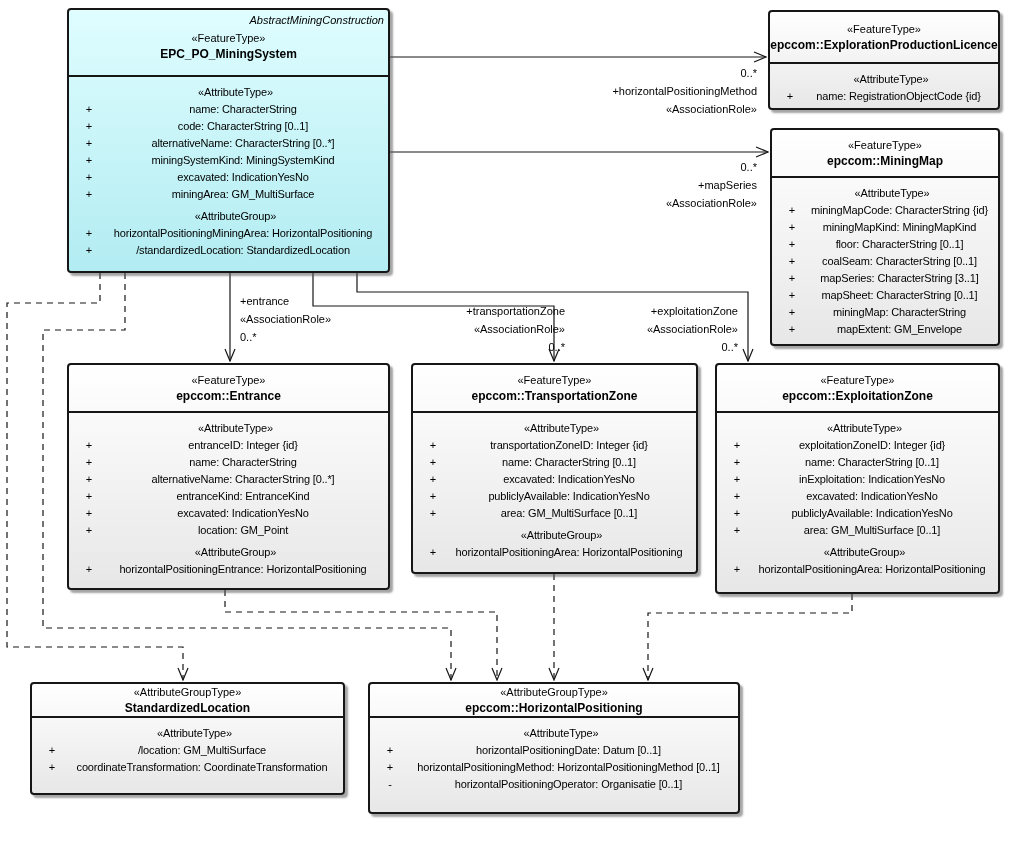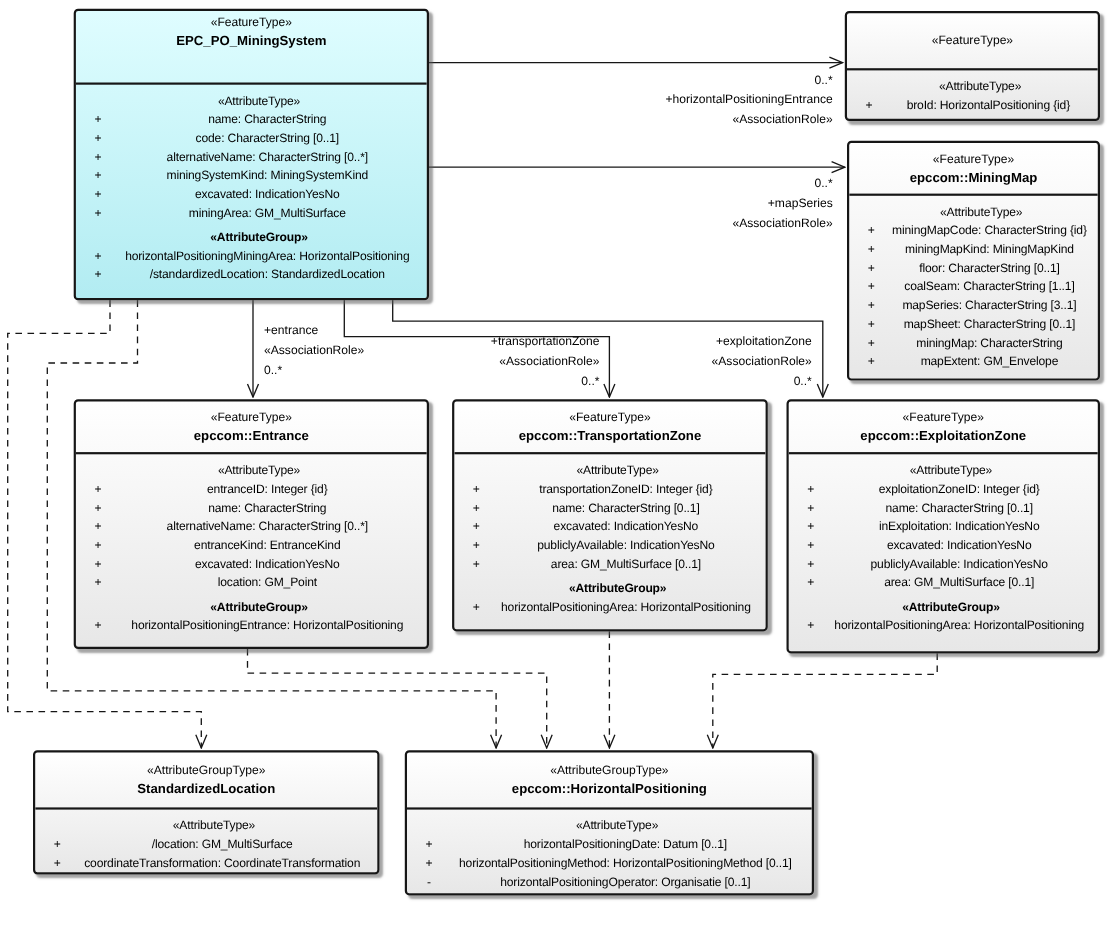--- a/index.html
+++ b/index.html
@@ -16,46 +16,46 @@
     overflow:hidden;
   }
   .uml-box.highlight{background:linear-gradient(180deg,#dffdff 0%,#c4f3f7 60%,#b2ecf2 100%);}
   .box-header{
     box-sizing:border-box;height:48px;border-bottom:2px solid #161616;
     display:flex;flex-direction:column;justify-content:center;align-items:center;
     padding:2px 4px;line-height:16px;
   }
   .box-header.tall{height:67px;justify-content:flex-start;padding-top:3px;}
   .box-header.mid{height:52px;}
-  .box-header.low{height:52px;}
+  .box-header.low{height:34px;}
   .tagline{width:100%;text-align:right;font-style:italic;font-size:11px;line-height:14px;margin-bottom:3px;}
   .stereo{font-size:11px;}
   .cls-name{font-size:12px;font-weight:bold;}
   .box-body{box-sizing:border-box;padding:7px 2px 0 8px;font-size:11px;line-height:17px;letter-spacing:-0.15px;white-space:nowrap;text-align:center;}
   .sec-heading{padding-left:8px;}
-  .sec-heading:not(:first-child){margin-top:5px;font-weight:bold;}
+  .sec-heading:not(:first-child){margin-top:5px;}
   .attr-row{display:flex;}
   .attr-row .vis{width:22px;flex:0 0 22px;padding-left:1px;}
   .attr-row .attr-text{flex:1 1 auto;}
   .conn-label{position:absolute;z-index:3;font-size:11px;line-height:18px;}
   .conn-label.right{text-align:right;}
   
   #box-mining-system{left:67px;top:8px;width:323px;height:265px;}
   #box-epl{left:768px;top:10px;width:232px;height:100px;}
   #box-mining-map{left:770px;top:128px;width:230px;height:218px;}
   #box-entrance{left:67px;top:363px;width:323px;height:227px;}
   #box-transportation-zone{left:411px;top:363px;width:287px;height:211px;}
   #box-exploitation-zone{left:715px;top:363px;width:285px;height:231px;}
   #box-standardized-location{left:30px;top:682px;width:315px;height:113px;}
   #box-horizontal-positioning{left:368px;top:682px;width:372px;height:132px;}
   
   #lbl-epl{right:258px;top:64px;}
   #lbl-map{right:258px;top:158px;}
   #lbl-entrance{left:240px;top:292px;}
-  #lbl-tz{right:470px;top:302px;}
+  #lbl-tz{right:450px;top:302px;}
   #lbl-ez{right:277px;top:302px;}
 </style>
 </head>
 <body>
 
 <div id="canvas">
 
   <svg id="wires" viewBox="0 0 1015 859" xmlns="http://www.w3.org/2000/svg">
     <defs>
       <marker id="arrowOpen" markerWidth="14" markerHeight="13" refX="13" refY="6" orient="auto" markerUnits="userSpaceOnUse">
@@ -71,20 +71,21 @@
 
     <path d="M100,273 L100,303 L7,303 L7,647 L183,647 L183,680" fill="none" stroke="#161616" stroke-width="1.2" stroke-dasharray="6 5" marker-end="url(#arrowOpen)"></path>
     <path d="M125,273 L125,330 L43,330 L43,628 L451,628 L451,680" fill="none" stroke="#161616" stroke-width="1.2" stroke-dasharray="6 5" marker-end="url(#arrowOpen)"></path>
     <path d="M225,590 L225,612 L497,612 L497,680" fill="none" stroke="#161616" stroke-width="1.2" stroke-dasharray="6 5" marker-end="url(#arrowOpen)"></path>
     <path d="M554,574 L554,680" fill="none" stroke="#161616" stroke-width="1.2" stroke-dasharray="6 5" marker-end="url(#arrowOpen)"></path>
     <path d="M852,594 L852,613 L648,613 L648,680" fill="none" stroke="#161616" stroke-width="1.2" stroke-dasharray="6 5" marker-end="url(#arrowOpen)"></path>
   </svg>
 
   <div class="uml-box highlight" id="box-mining-system">
     <div class="box-header tall">
+      <div class="tagline">AbstractMiningConstruction</div>
       <div class="stereo">«FeatureType»</div>
       <div class="cls-name">EPC_PO_MiningSystem</div>
     </div>
     <div class="box-body">
         <div class="sec-heading">«AttributeType»</div>
         <div class="attr-row">
           <span class="vis">+</span>
           <span class="attr-text">name: CharacterString</span>
         </div>
         <div class="attr-row">
@@ -115,26 +116,27 @@
         <div class="attr-row">
           <span class="vis">+</span>
           <span class="attr-text">/standardizedLocation: StandardizedLocation</span>
         </div>
       </div>
   </div>
 
   <div class="uml-box" id="box-epl">
     <div class="box-header mid">
       <div class="stereo">«FeatureType»</div>
-    </div>
-    <div class="box-body">
-        <div class="sec-heading">«AttributeType»</div>
-        <div class="attr-row">
-          <span class="vis">+</span>
-          <span class="attr-text">broId: HorizontalPositioning {id}</span>
+      <div class="cls-name">epccom::ExplorationProductionLicence</div>
+    </div>
+    <div class="box-body">
+        <div class="sec-heading">«AttributeType»</div>
+        <div class="attr-row">
+          <span class="vis">+</span>
+          <span class="attr-text">name: RegistrationObjectCode {id}</span>
         </div>
       </div>
   </div>
 
   <div class="uml-box" id="box-mining-map">
     <div class="box-header">
       <div class="stereo">«FeatureType»</div>
       <div class="cls-name">epccom::MiningMap</div>
     </div>
     <div class="box-body">
@@ -146,21 +148,21 @@
         <div class="attr-row">
           <span class="vis">+</span>
           <span class="attr-text">miningMapKind: MiningMapKind</span>
         </div>
         <div class="attr-row">
           <span class="vis">+</span>
           <span class="attr-text">floor: CharacterString [0..1]</span>
         </div>
         <div class="attr-row">
           <span class="vis">+</span>
-          <span class="attr-text">coalSeam: CharacterString [1..1]</span>
+          <span class="attr-text">coalSeam: CharacterString [0..1]</span>
         </div>
         <div class="attr-row">
           <span class="vis">+</span>
           <span class="attr-text">mapSeries: CharacterString [3..1]</span>
         </div>
         <div class="attr-row">
           <span class="vis">+</span>
           <span class="attr-text">mapSheet: CharacterString [0..1]</span>
         </div>
         <div class="attr-row">
@@ -322,21 +324,21 @@
         </div>
         <div class="attr-row">
           <span class="vis">-</span>
           <span class="attr-text">horizontalPositioningOperator: Organisatie [0..1]</span>
         </div>
       </div>
   </div>
 
   <div class="conn-label right" id="lbl-epl">
     <div>0..*</div>
-    <div>+horizontalPositioningEntrance</div>
+    <div>+horizontalPositioningMethod</div>
     <div>«AssociationRole»</div>
   </div>
 
   <div class="conn-label right" id="lbl-map">
     <div>0..*</div>
     <div>+mapSeries</div>
     <div>«AssociationRole»</div>
   </div>
 
   <div class="conn-label" id="lbl-entrance">

